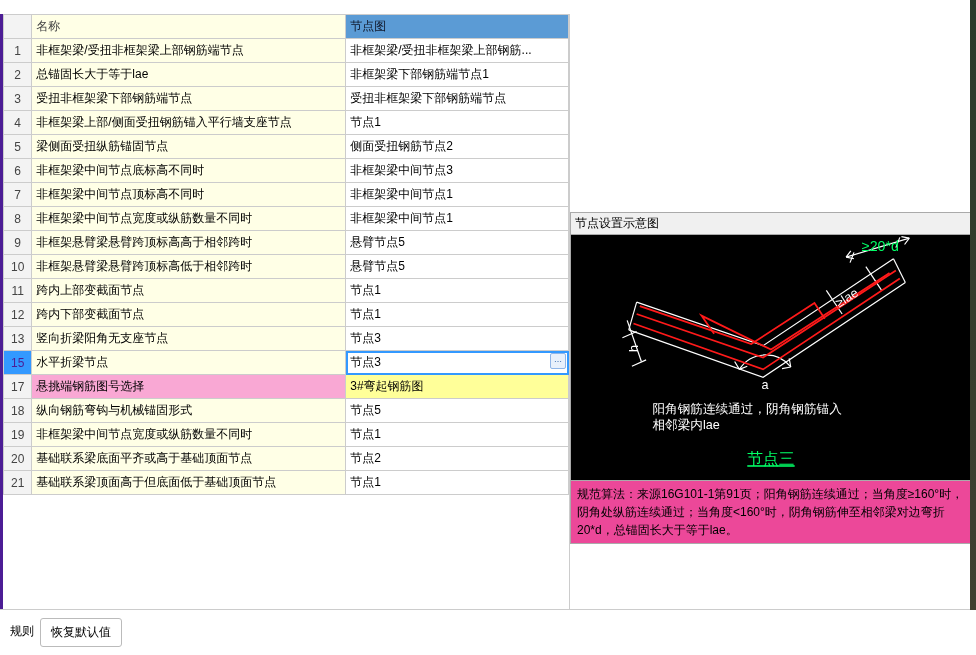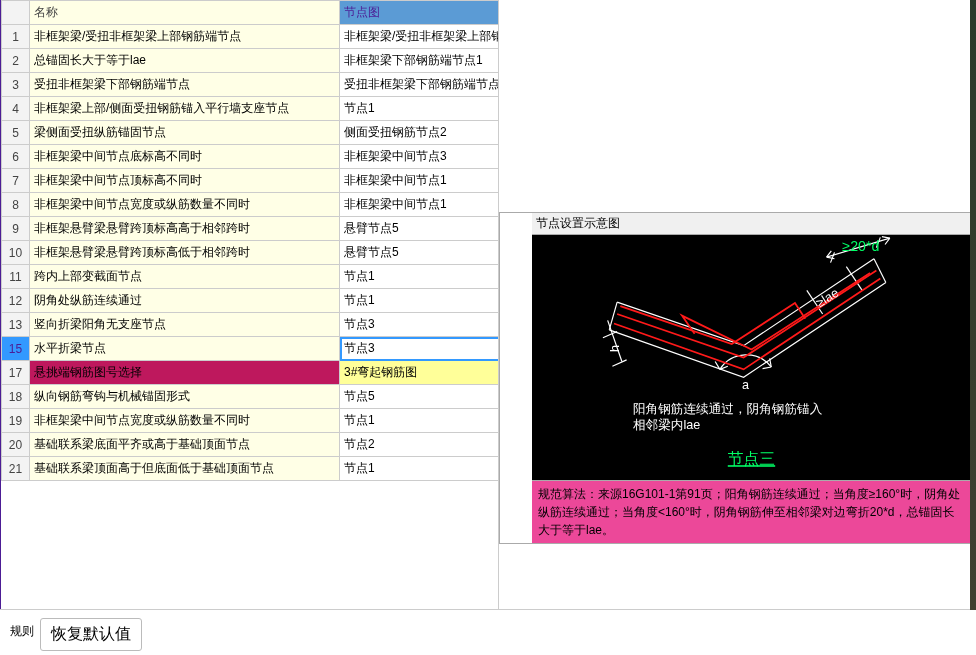--- a/index.html
+++ b/index.html
@@ -12,39 +12,39 @@
     overflow: hidden;
     position: relative;
   }
   .main-container {
     display: flex;
     width: 100%;
     height: 610px;
     border-bottom: 1px solid #ccc;
   }
   .left-panel {
-    width: 499px;
-    border-left: 1px solid #4c1d95;
+    width: 570px;
+    border-left: 3px solid #4c1d95;
     border-right: 1px solid #ccc;
     overflow-y: auto;
     overflow-x: hidden;
+    margin-top: 14px;
   }
   .right-panel {
     flex: 1;
     display: flex;
     flex-direction: column;
     padding: 0;
   }
   .right-top-spacer {
     height: 210px;
   }
   .right-content {
     border: 1px solid #aaa;
     margin: 2px 4px 16px 0;
-    padding-left: 32px;
   }
   .right-title {
     background: #f0f0f0;
     padding: 2px 4px;
     font-size: 12px;
     border-bottom: 1px solid #aaa;
   }
   .diagram-area {
     background: #000;
     height: 245px;
@@ -77,33 +77,33 @@
     text-overflow: ellipsis;
   }
   th {
     background: #f0f0f0;
     font-weight: normal;
     text-align: center;
     color: #444;
   }
   th.col-node {
     background: #5b9bd5;
-    color: #4c1d95;
+    color: #0f172a;
   }
   .col-num { width: 28px; text-align: center; background: #f3f3f3; color:#444;}
   .col-name { width: 310px; text-align: left; background: #ffffe6; }
   .col-node { width: 220px; text-align: left; }
   tr.selected td.col-num { background: #3399ff; color: #4c1d95; }
   tr.selected td.col-node-cell {
     background: #fff;
     outline: 2px solid #3399ff;
     outline-offset: -2px;
     position: relative;
   }
-  tr.highlight td.col-name { background: #be185d; }
+  tr.highlight td.col-name { background: #f9a8d4; }
   tr.highlight td.col-node-cell { background: #ffff99; }
   .dropdown-btn {
     position: absolute;
     right: 2px;
     top: 2px;
     width: 16px;
     height: 16px;
     background: #e8f0fb;
     border: 1px solid #8fb5e8;
     border-radius: 2px;
@@ -117,21 +117,21 @@
   .bottom-bar {
     padding: 8px 4px;
     display: flex;
     align-items: flex-start;
   }
   .btn {
     background: #fff;
     border: 1px solid #bbb;
     border-radius: 3px;
     padding: 5px 10px;
-    font-size: 16px;
+    font-size: 12px;
     cursor: pointer;
   }
   .btn-plain {
     border: none;
     background: none;
     padding: 5px 6px;
   }
   .edge-strip {
     position: absolute;
     right: 0;
@@ -205,21 +205,21 @@
             <td class="col-name">非框架悬臂梁悬臂跨顶标高低于相邻跨时</td>
             <td class="col-node col-node-cell"><span>悬臂节点5</span></td>
           </tr>
           <tr>
             <td class="col-num">11</td>
             <td class="col-name">跨内上部变截面节点</td>
             <td class="col-node col-node-cell"><span>节点1</span></td>
           </tr>
           <tr>
             <td class="col-num">12</td>
-            <td class="col-name">阴角处纵筋连续通过</td>
+            <td class="col-name">跨内下部变截面节点</td>
             <td class="col-node col-node-cell"><span>节点1</span></td>
           </tr>
           <tr>
             <td class="col-num">13</td>
             <td class="col-name">竖向折梁阳角无支座节点</td>
             <td class="col-node col-node-cell"><span>节点3</span></td>
           </tr>
           <tr class="selected">
             <td class="col-num">15</td>
             <td class="col-name">水平折梁节点</td>

